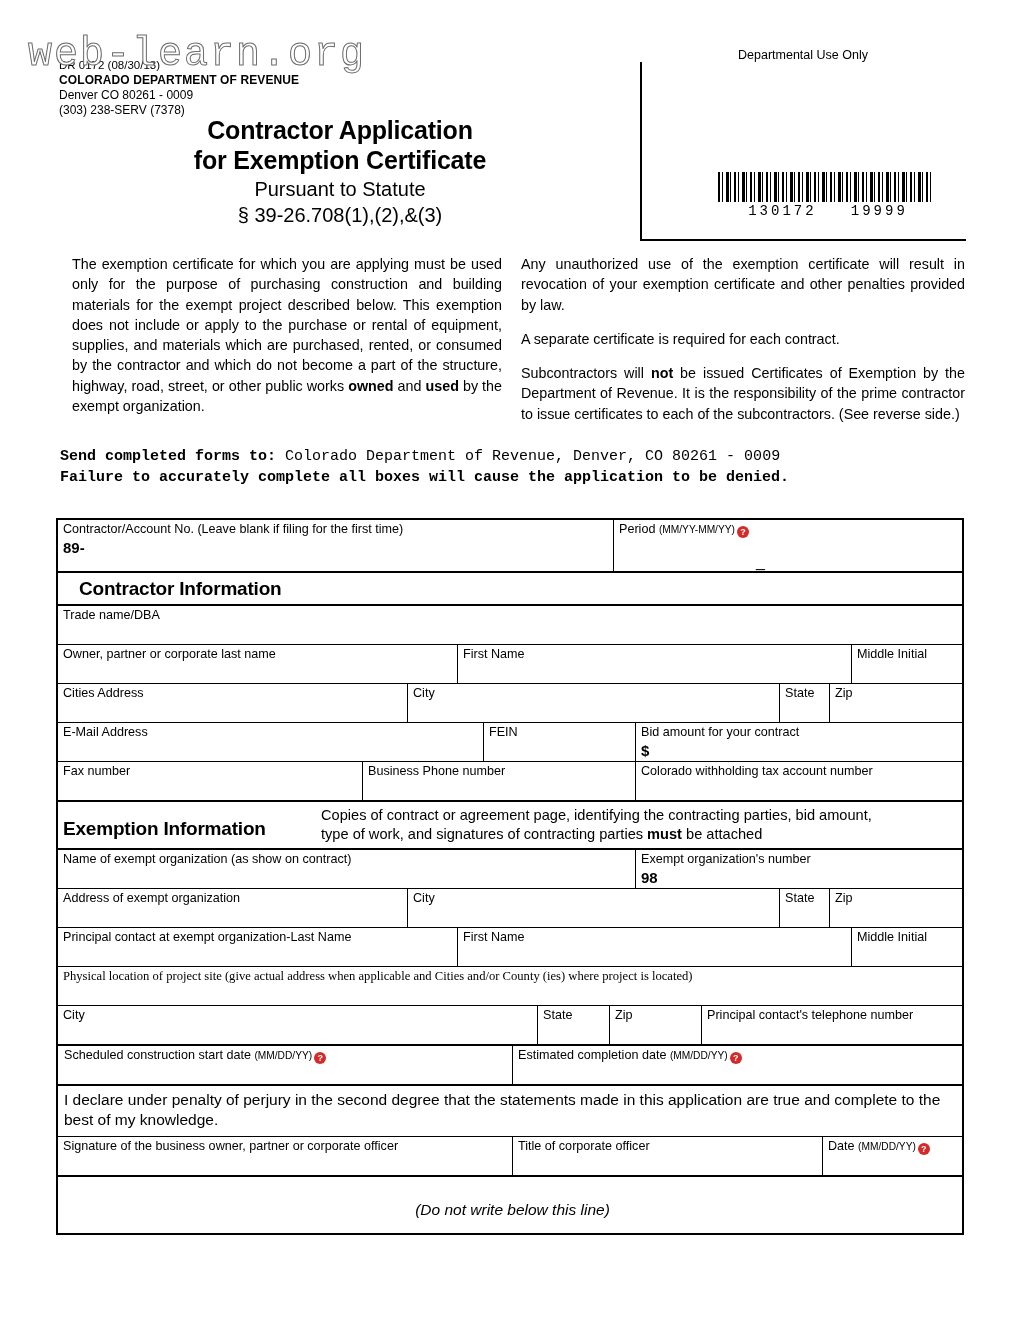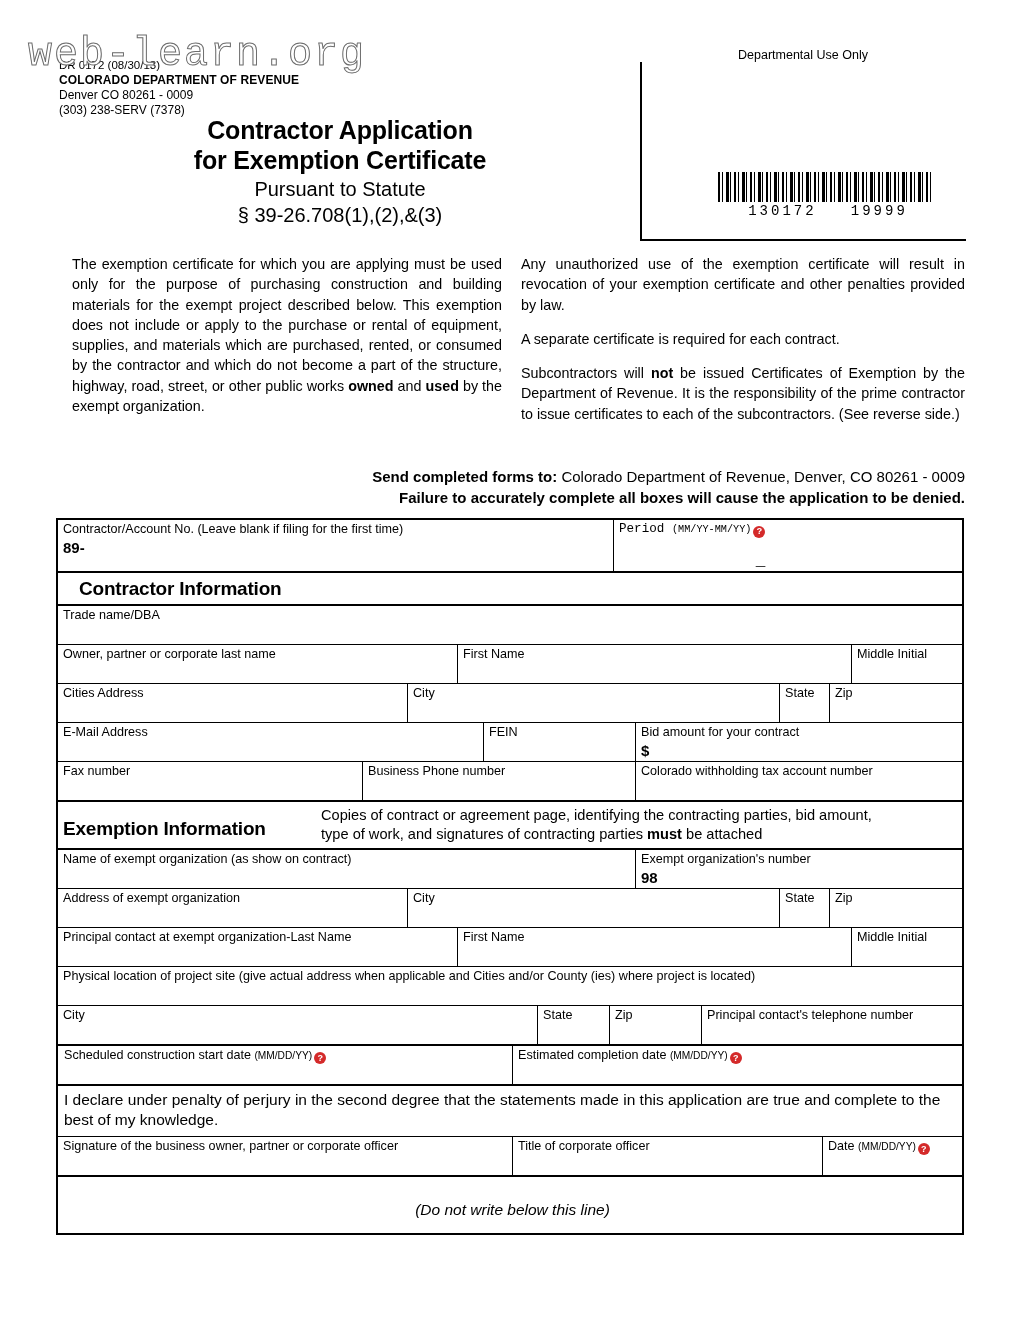--- a/index.html
+++ b/index.html
@@ -72,22 +72,22 @@
   }
   .intro-right {
     position: absolute; left: 521px; top: 254px; width: 444px;
     font-size: 14.3px; line-height: 1.42; text-align: justify;
   }
   .intro-right p { margin-bottom: 14px; }
   .intro-right p:last-child { margin-bottom: 0; }
 
   
   .sendto {
-    position: absolute; left: 60px; top: 466px; width: 905px;
-    text-align: right; font-size: 15px; line-height: 1.42;
+    position: absolute; left: 60px; top: 446px; width: 905px;
+    text-align: left; font-size: 15px; line-height: 1.42; font-family: Liberation Mono, monospace;
   }
   .sendto b { font-weight: bold; }
 
   
   .form {
     position: absolute; left: 56px; top: 518px;
     width: 908px;
     border: 2px solid #000;
     border-collapse: collapse;
   }
@@ -162,21 +162,21 @@
     <div><b>Failure to accurately complete all boxes will cause the application to be denied.</b></div>
   </div>
 
   <div class="form">
 
     <div class="row thick">
       <div class="cell" style="width:556px;">
         <span>Contractor/Account No. (Leave blank if filing for the first time)</span>
         <div class="val">89-</div>
       </div>
-      <div class="cell" style="width:348px;font-family:Liberation Mono, monospace;">
+      <div class="cell" style="width:348px;">
         <span>Period</span>
         <span class="small">(MM/YY-MM/YY)</span><span class="help">?</span>
         <div class="dash-center">_</div>
       </div>
     </div>
 
     <div class="row thick">
       <div class="cell" style="width:768px;min-height:30px;padding-left:16px;">
         <div class="sect-title">Contractor Information</div>
       </div>
@@ -283,21 +283,21 @@
       </div>
       <div class="cell" style="width:394px;">
         <span>First Name</span>
       </div>
       <div class="cell" style="width:110px;">
         <span>Middle Initial</span>
       </div>
     </div>
 
     <div class="row">
-      <div class="cell" style="width:812px;">
+      <div class="cell" style="width:812px;font-family:Liberation Serif, serif;">
         <span>Physical location of project site (give actual address when applicable and Cities and/or County (ies) where project is located)</span>
       </div>
     </div>
 
     <div class="row thick">
       <div class="cell" style="width:480px;">
         <span>City</span>
       </div>
       <div class="cell" style="width:72px;">
         <span>State</span>

